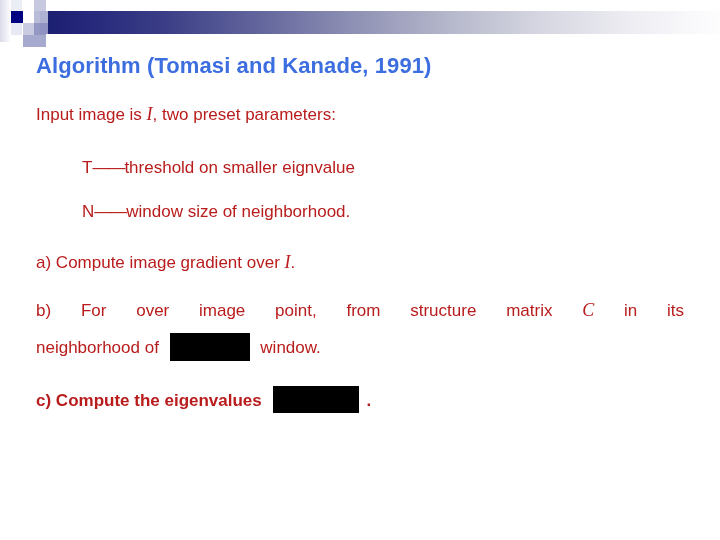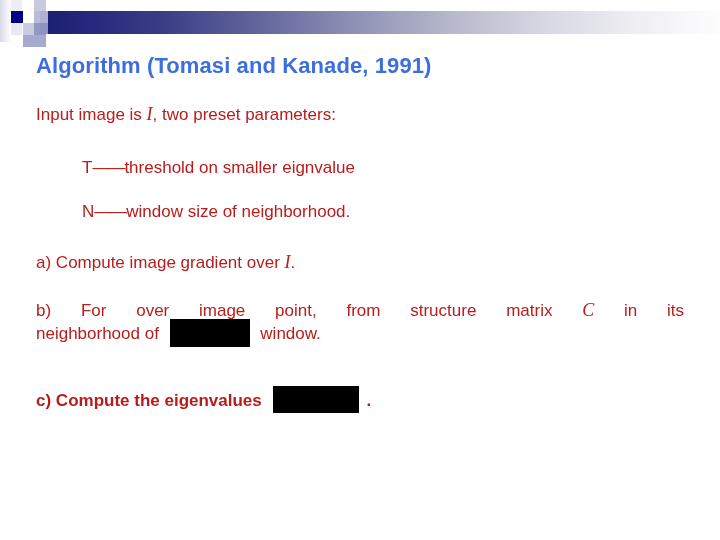--- a/index.html
+++ b/index.html
@@ -93,21 +93,21 @@
   
   .b-justify {
     display: block;
     text-align: justify;
     text-align-last: justify;
     width: 648px;
     white-space: normal;
   }
   .b-second {
     display: block;
-    margin-top: 0;
+    margin-top: 14px;
     white-space: nowrap;
   }
 
   
   .black-box {
     display: inline-block;
     background: #000000;
     vertical-align: middle;
     position: relative;
     top: -2px;

